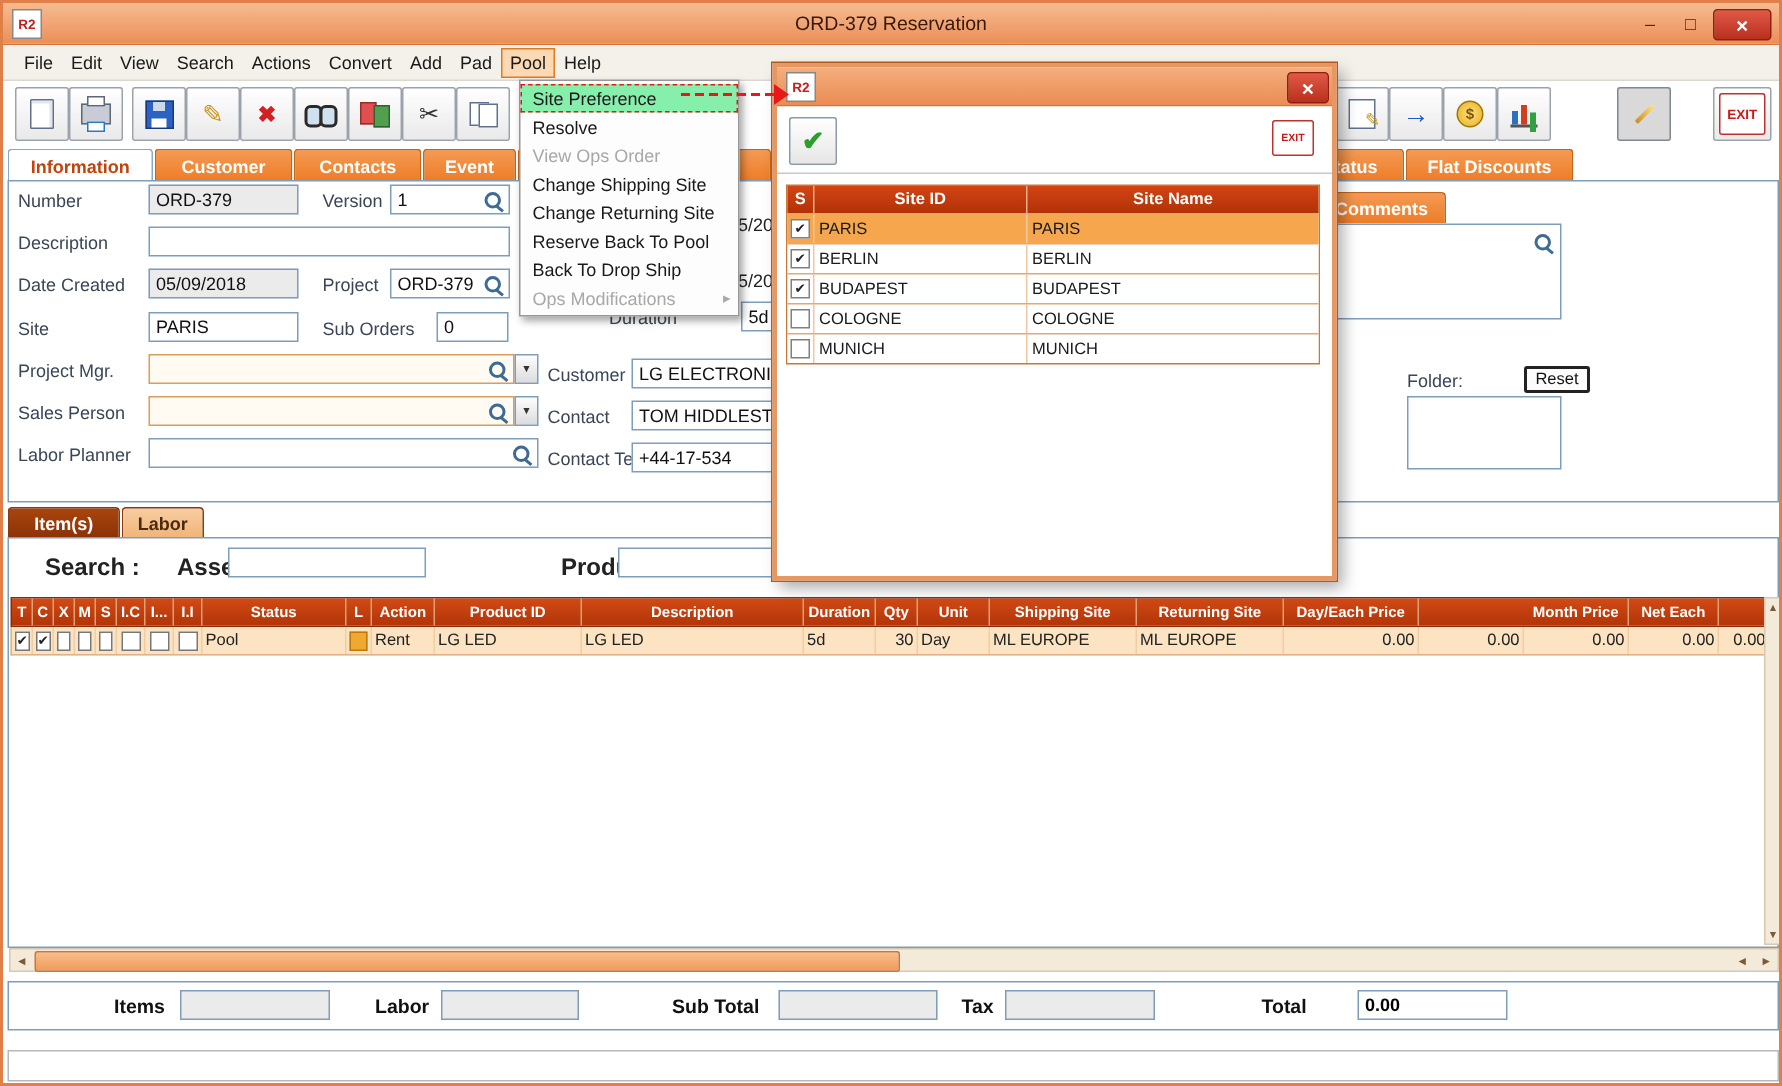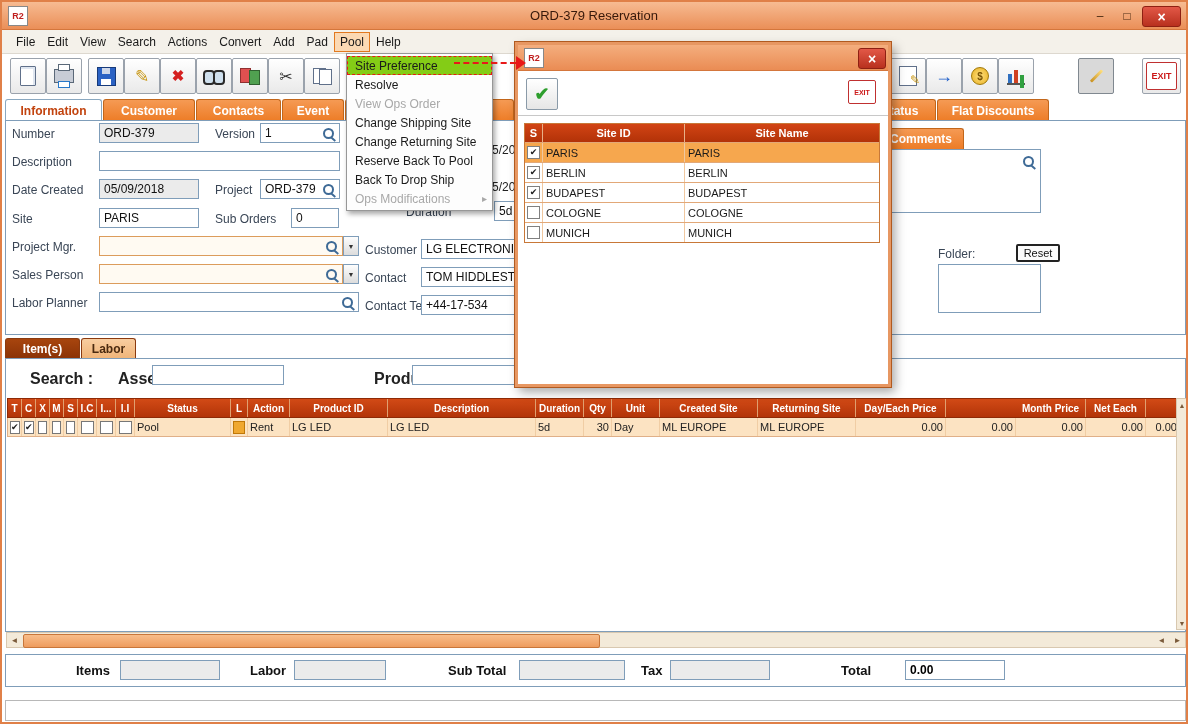--- a/index.html
+++ b/index.html
@@ -102,21 +102,21 @@
   .harr{position:absolute;top:0;width:15px;height:14px;font-size:8px;color:#7a5a3a;display:flex;align-items:center;justify-content:center;}
   
   .tlabel{position:absolute;font-size:13px;font-weight:bold;color:#111;white-space:nowrap;}
   .tfield{position:absolute;height:20px;border:1px solid #7f9db9;background:#ebebeb;box-sizing:border-box;
     font-size:12px;display:flex;align-items:center;padding:0 4px;}
   .tfield.total{background:#fff;font-weight:bold;}
   
   .pmenu{position:absolute;left:344px;top:51px;width:147px;background:#fdfdfd;border:1px solid #979797;
     box-shadow:2px 3px 5px rgba(0,0,0,.35);z-index:40;padding:2px 0;box-sizing:border-box;}
   .pitem{height:19px;font-size:12px;color:#1a1a1a;display:flex;align-items:center;padding:0 8px;position:relative;white-space:nowrap;}
-  .pitem.sel{background:#84cc16;outline:1px dashed #e81818;outline-offset:-1px;}
+  .pitem.sel{background:#86efac;outline:1px dashed #e81818;outline-offset:-1px;}
   .pitem.dis{color:#a8a8a8;}
   .subarrow{position:absolute;right:5px;font-size:10px;}
   
   .dialog{position:absolute;left:513px;top:40px;width:376px;height:345px;border:3px solid #e79762;
     box-shadow:0 0 0 1px #b05a20,4px 5px 10px rgba(0,0,0,.35);background:#fff;z-index:50;box-sizing:border-box;}
   .dtitle{position:absolute;left:0;top:0;width:100%;height:26px;background:linear-gradient(#f4ae7e,#ea8c54);
     border-bottom:1px solid #d4763c;box-sizing:border-box;}
   .dtitle .txt{position:absolute;left:0;right:0;top:5px;text-align:center;font-size:13px;font-weight:bold;color:#43200a;}
   .dbody{position:absolute;left:0;top:26px;right:0;bottom:0;background:#fff;}
   .dsep{position:absolute;left:0;top:44px;width:100%;border-top:1px solid #c8c8c8;}
@@ -308,21 +308,21 @@
     <span class="hcell" style="width:19px;">I...</span>
     <span class="hcell" style="width:19px;">I.I</span>
     <span class="hcell" style="width:96px;">Status</span>
     <span class="hcell" style="width:17px;">L</span>
     <span class="hcell" style="width:42px;">Action</span>
     <span class="hcell" style="width:98px;">Product ID</span>
     <span class="hcell" style="width:148px;">Description</span>
     <span class="hcell" style="width:48px;">Duration</span>
     <span class="hcell" style="width:28px;">Qty</span>
     <span class="hcell" style="width:48px;">Unit</span>
-    <span class="hcell" style="width:98px;">Created Site</span>
+    <span class="hcell" style="width:98px;">Shipping Site</span>
     <span class="hcell" style="width:98px;">Returning Site</span>
     <span class="hcell" style="width:90px;">Day/Each Price</span>
     <span class="hcell" style="width:70px;margin-top:45px;">Week Price</span>
     <span class="hcell" style="width:70px;">Month Price</span>
     <span class="hcell" style="width:60px;text-align:center;">Net Each</span>
     <span class="hcell" style="width:33px;border-right:none;margin-top:36px;">Tot...</span>
   </div>
 
   <div class="itrow">
     <span class="rcell" style="width:14px;">

